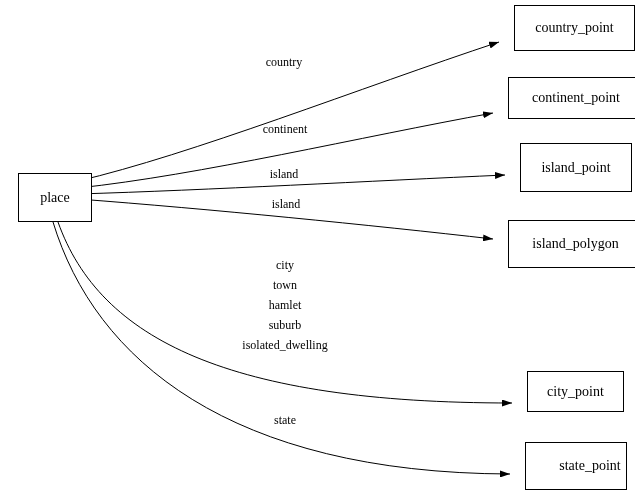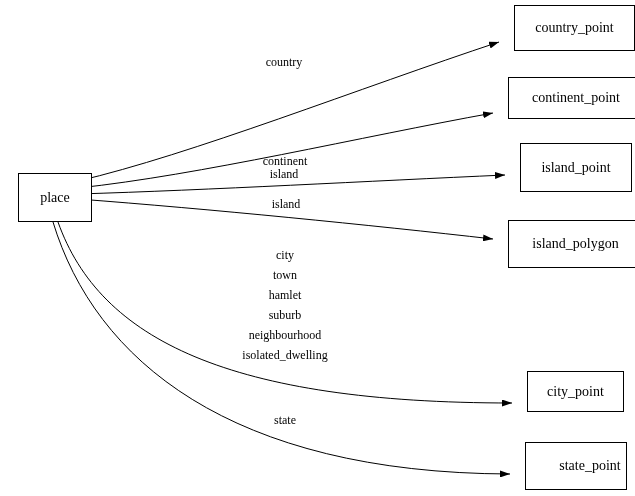--- a/index.html
+++ b/index.html
@@ -41,21 +41,21 @@
   
   #node-place          { left: 4px;   top: 173px; width: 74px;  height: 49px; align-items: center; }
   #node-country_point  { left: 500px; top: 5px;   width: 121px; height: 46px; }
   #node-continent_point{ left: 494px; top: 77px;  width: 136px; height: 42px; }
   #node-island_point   { left: 506px; top: 143px; width: 112px; height: 49px; }
   #node-island_polygon { left: 494px; top: 220px; width: 135px; height: 48px; justify-content: center; }
   #node-city_point     { left: 513px; top: 371px; width: 97px;  height: 41px; }
   #node-state_point    { left: 511px; top: 442px; width: 102px; height: 48px; padding-left: 28px; }
   
   #lbl-country   { left: 284px; top: 62px;  }
-  #lbl-continent { left: 285px; top: 129px; margin-top: 32px; }
+  #lbl-continent { left: 285px; top: 129px; }
   #lbl-island1   { left: 284px; top: 174px; }
   #lbl-island2   { left: 286px; top: 204px; }
   #lbl-city      { left: 285px; top: 305px; }
   #lbl-state     { left: 285px; top: 420px; }
 </style>
 </head>
 <body>
 
 <div id="canvas">
 
@@ -97,18 +97,17 @@
 
   <div class="edge-label" id="lbl-country">country</div>
   <div class="edge-label" id="lbl-continent">continent</div>
   <div class="edge-label" id="lbl-island1">island</div>
   <div class="edge-label" id="lbl-island2">island</div>
   <div class="edge-label" id="lbl-city">
     <div>city</div>
     <div>town</div>
     <div>hamlet</div>
     <div>suburb</div>
-    <div>neighbourhood</div>
     <div>isolated_dwelling</div>
   </div>
   <div class="edge-label" id="lbl-state">state</div>
 
 </div>
 
 </body></html>

